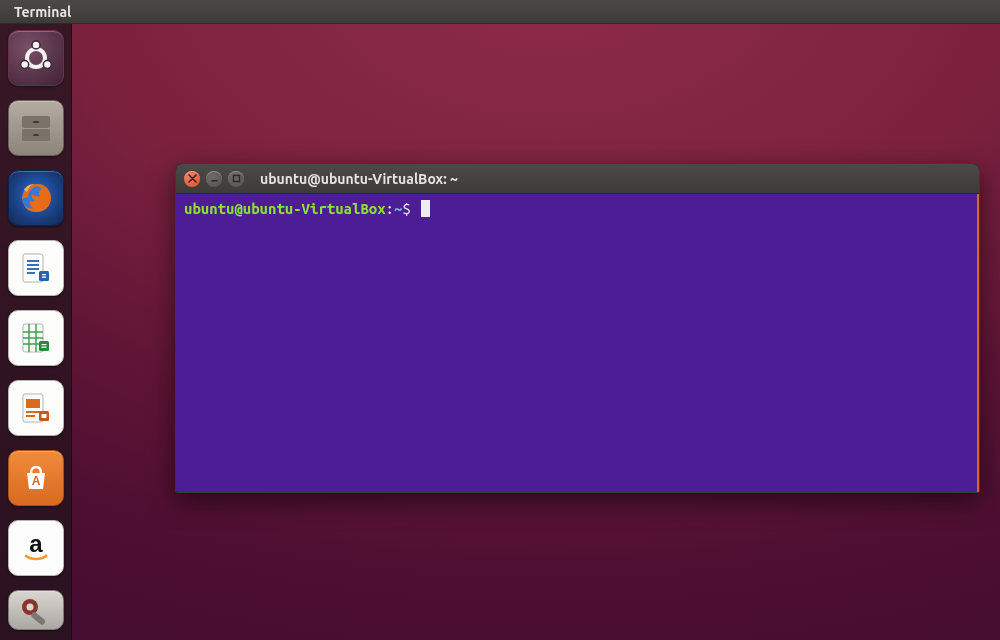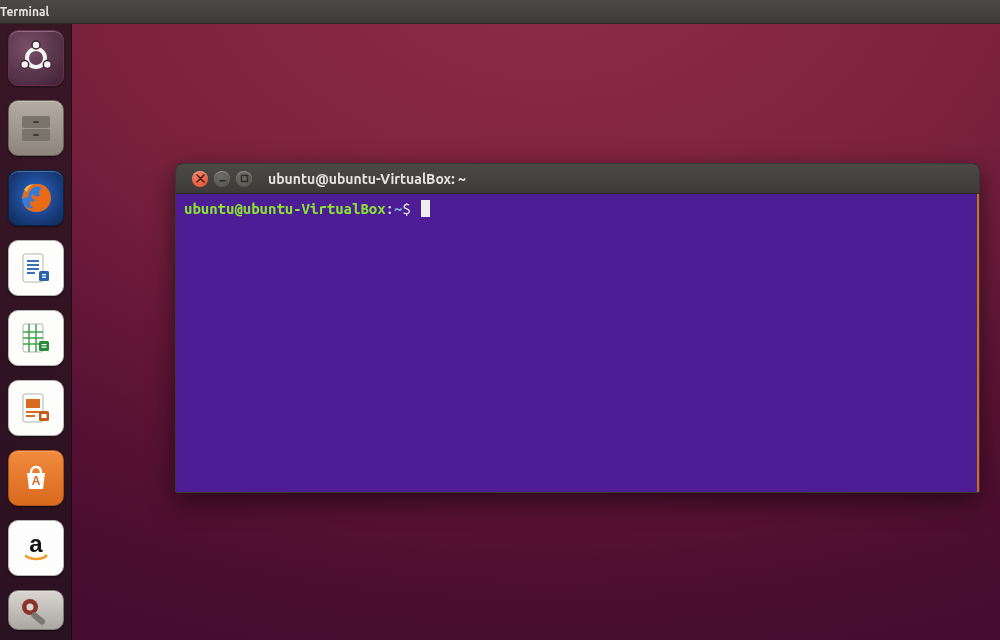--- a/index.html
+++ b/index.html
@@ -16,22 +16,22 @@
     height: 640px;
   }
   .menubar {
     position: absolute;
     left: 0; top: 0; right: 0;
     height: 24px;
     background: linear-gradient(to bottom, #4a4946, #3c3b38);
     color: #e6e5e2;
     display: flex;
     align-items: center;
-    padding-left: 0;
-    font-size: 12px;
+    padding-left: 14px;
+    font-size: 14px;
     font-weight: 600;
     border-bottom: 1px solid #2b2a28;
   }
   .wallpaper {
     position: absolute;
     left: 0; top: 24px;
     width: 1000px; height: 616px;
     background:
       radial-gradient(ellipse 1400px 900px at 55% -10%, #8e2c4a 0%, #7a213e 35%, #5e1435 55%, #4c0e31 70%, #3c0a2c 100%);
   }
@@ -77,21 +77,21 @@
     border-radius: 7px 7px 2px 2px;
     box-shadow: 0 8px 26px rgba(0,0,0,0.55);
     overflow: hidden;
   }
   .titlebar {
     height: 30px;
     display: flex;
     align-items: center;
     background: linear-gradient(to bottom, #4b4a47, #3c3b38);
     border-bottom: 1px solid #2a2927;
-    padding-left: 16px;
+    padding-left: 8px;
     gap: 6px;
   }
   .tbtn {
     width: 16px; height: 16px;
     border-radius: 50%;
     display: inline-flex;
     align-items: center;
     justify-content: center;
     box-shadow: inset 0 1px 0 rgba(255,255,255,0.3);
   }

